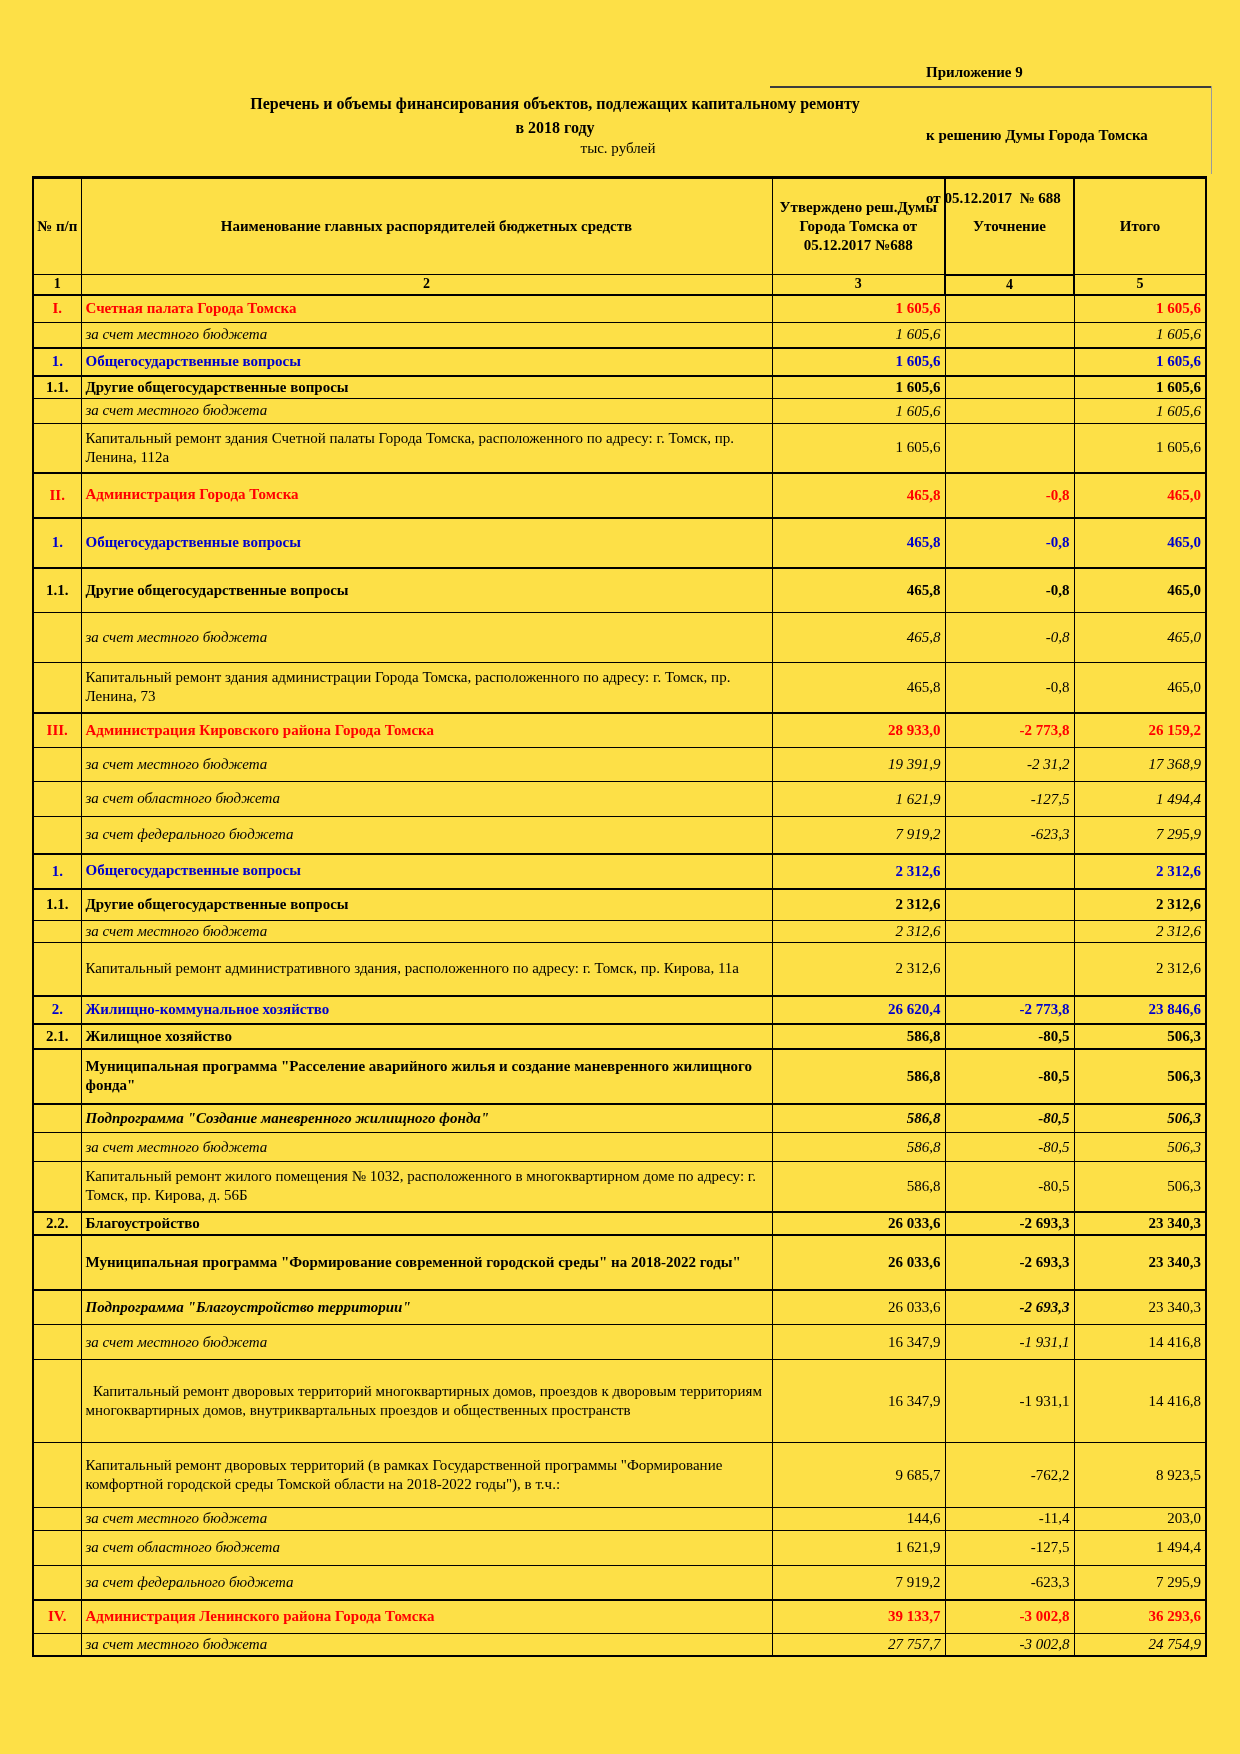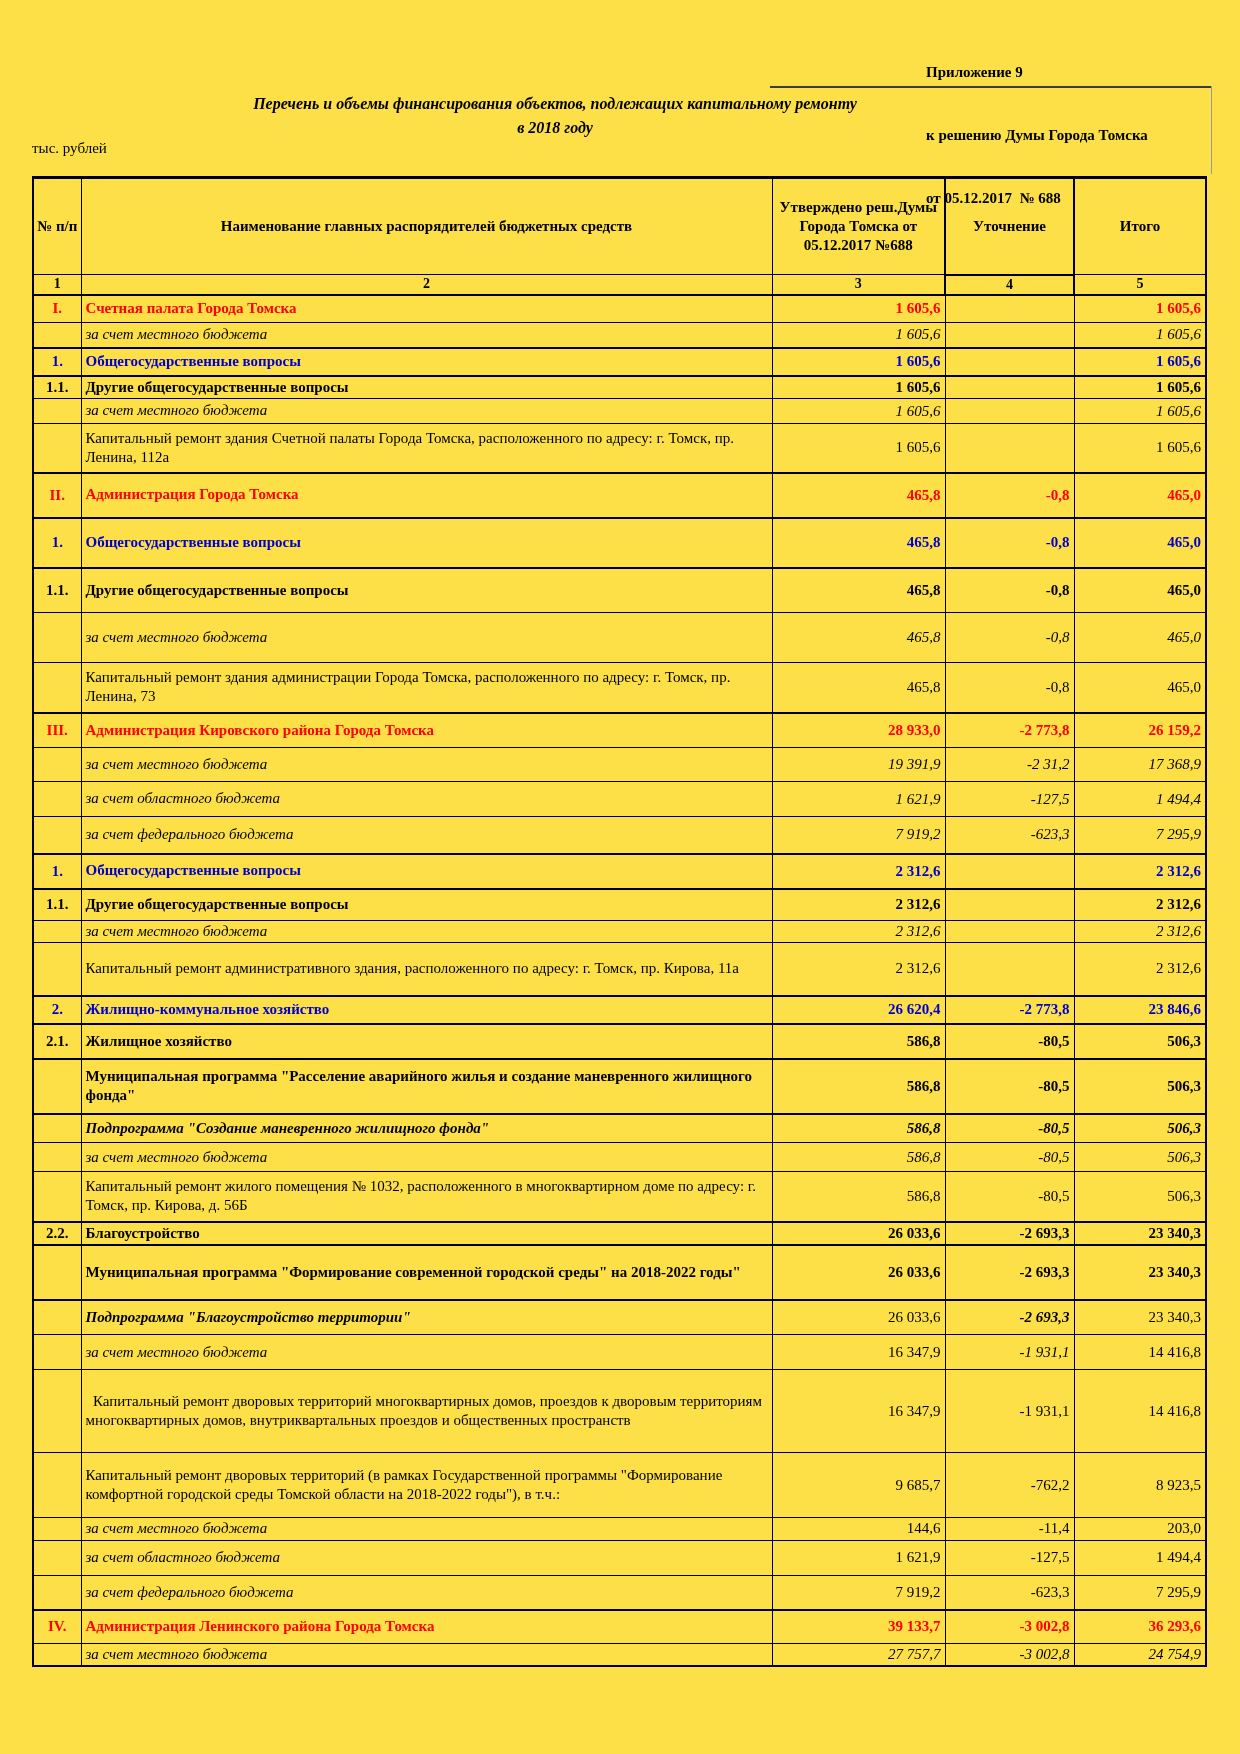--- a/index.html
+++ b/index.html
@@ -5,22 +5,22 @@
   html,body{margin:0;padding:0;background:#e8e8e8;}
   .page{position:relative;width:1240px;height:1754px;background:#fde047;margin:0 auto;
         font-family:"Liberation Serif","DejaVu Serif",serif;color:#000;overflow:hidden;}
 
   .appendix{position:absolute;left:926px;top:20px;font-weight:bold;font-size:15px;
             line-height:21px;white-space:pre;}
   .top-rule{position:absolute;left:770px;top:86px;width:442px;border-top:2px solid #3c3c3c;}
   .side-rule{position:absolute;left:1211px;top:86px;height:88px;border-left:1px solid #9a9a9a;}
 
   .title{position:absolute;left:32px;top:92px;width:1046px;text-align:center;
-         font-weight:bold;font-size:16px;line-height:24px;font-style:italic;}
-  .units{position:absolute;left:32px;top:140px;width:1172px;text-align:left;font-size:15px;}
+         font-weight:bold;font-size:16px;line-height:24px;}
+  .units{position:absolute;left:32px;top:140px;width:1172px;text-align:center;font-size:15px;}
 
   table.fin{position:absolute;left:32px;top:176px;width:1173px;border-collapse:collapse;
             table-layout:fixed;}
   table.fin{border:2px solid #000;border-top:3px solid #000;}
   .fin th,.fin td{border:1px solid #000;font-size:15px;vertical-align:middle;
                   padding:0 4px;overflow:hidden;}
   .fin th{font-weight:bold;text-align:center;padding:2px 3px;line-height:1.25;}
   .fin th.col-adjustment{border-left-width:2px;border-right-width:2px;}
   tr.numrow td{font-weight:bold;text-align:center;font-size:14px;padding:0;line-height:18px;}
   tr.numrow td.idx-adjustment{border:2px solid #000;}
@@ -220,21 +220,21 @@
           <td class="val"></td>
           <td class="val">2 312,6</td>
         </tr>
         <tr class="row-category thick-top" style="height: 28px;">
           <td class="c1">2.</td>
           <td class="c2">Жилищно-коммунальное хозяйство</td>
           <td class="val">26 620,4</td>
           <td class="val">-2 773,8</td>
           <td class="val">23 846,6</td>
         </tr>
-        <tr class="row-subcategory thick-top" style="height: 35px; padding-left: 28px;">
+        <tr class="row-subcategory thick-top" style="height: 25px; padding-left: 28px;">
           <td class="c1">2.1.</td>
           <td class="c2">Жилищное хозяйство</td>
           <td class="val">586,8</td>
           <td class="val">-80,5</td>
           <td class="val">506,3</td>
         </tr>
         <tr class="row-program thick-top" style="height: 55px;">
           <td class="c1"></td>
           <td class="c2">Муниципальная программа "Расселение аварийного жилья и создание маневренного жилищного фонда"</td>
           <td class="val">586,8</td>

